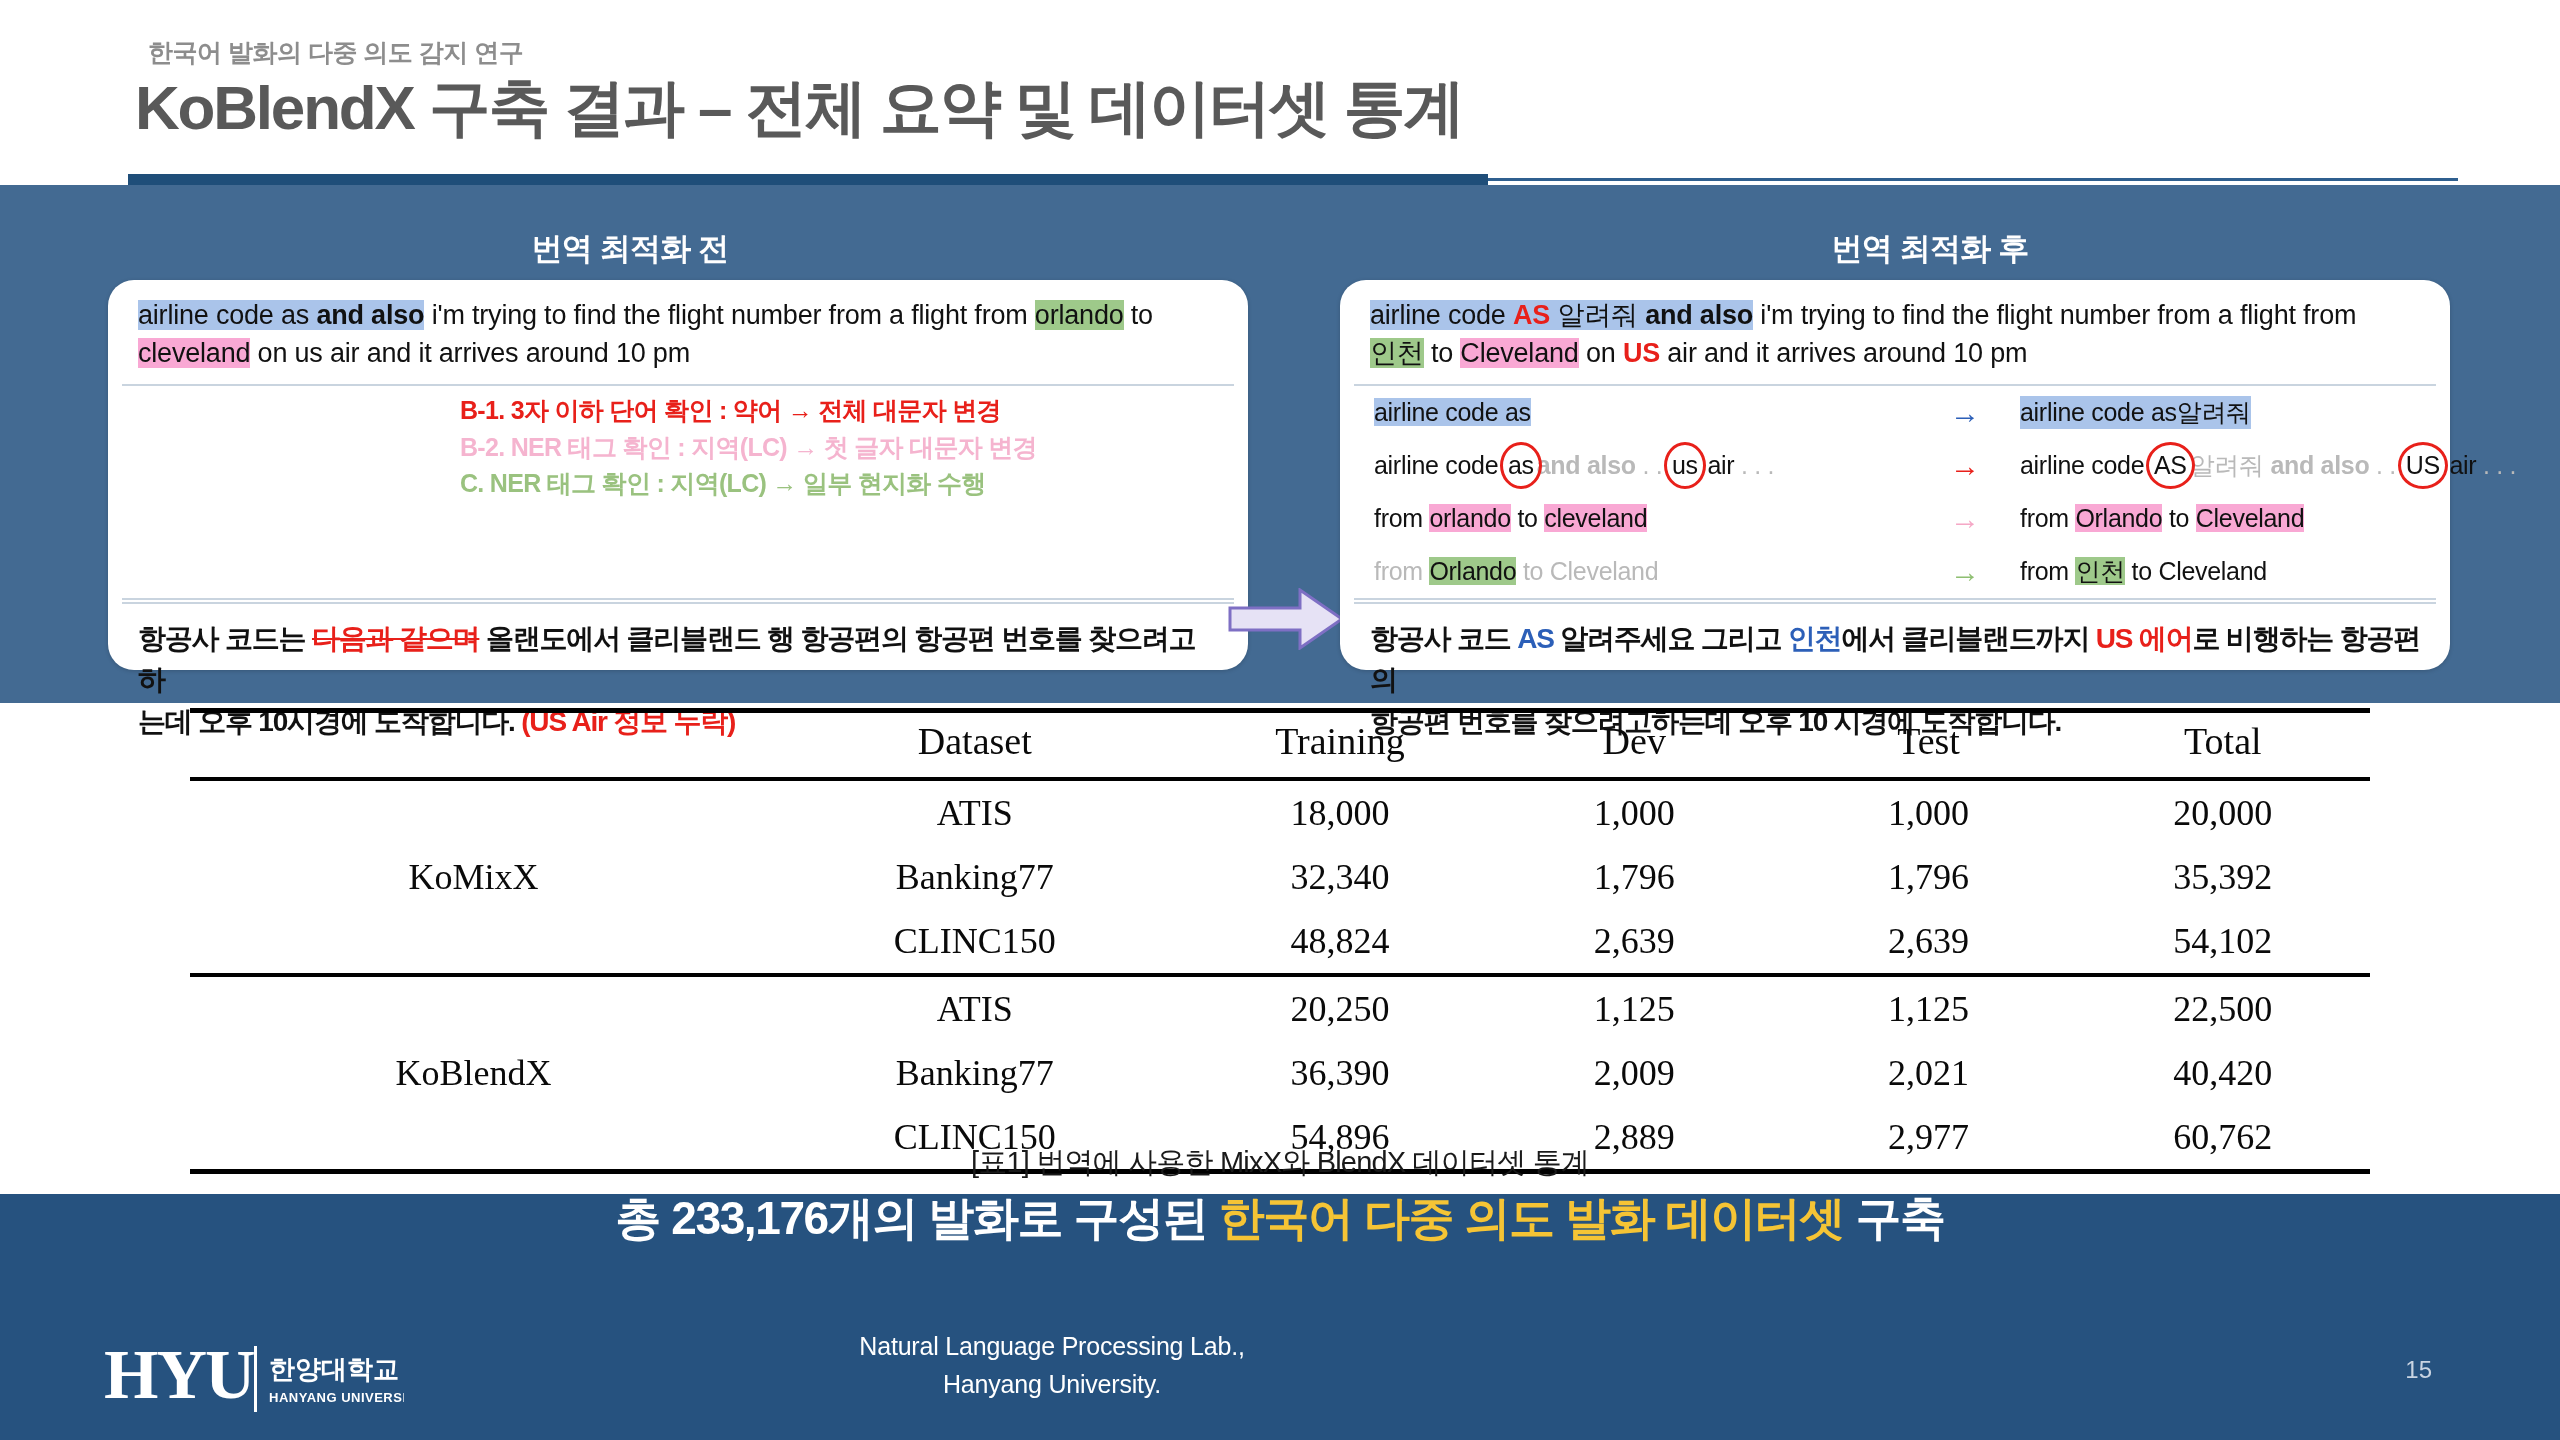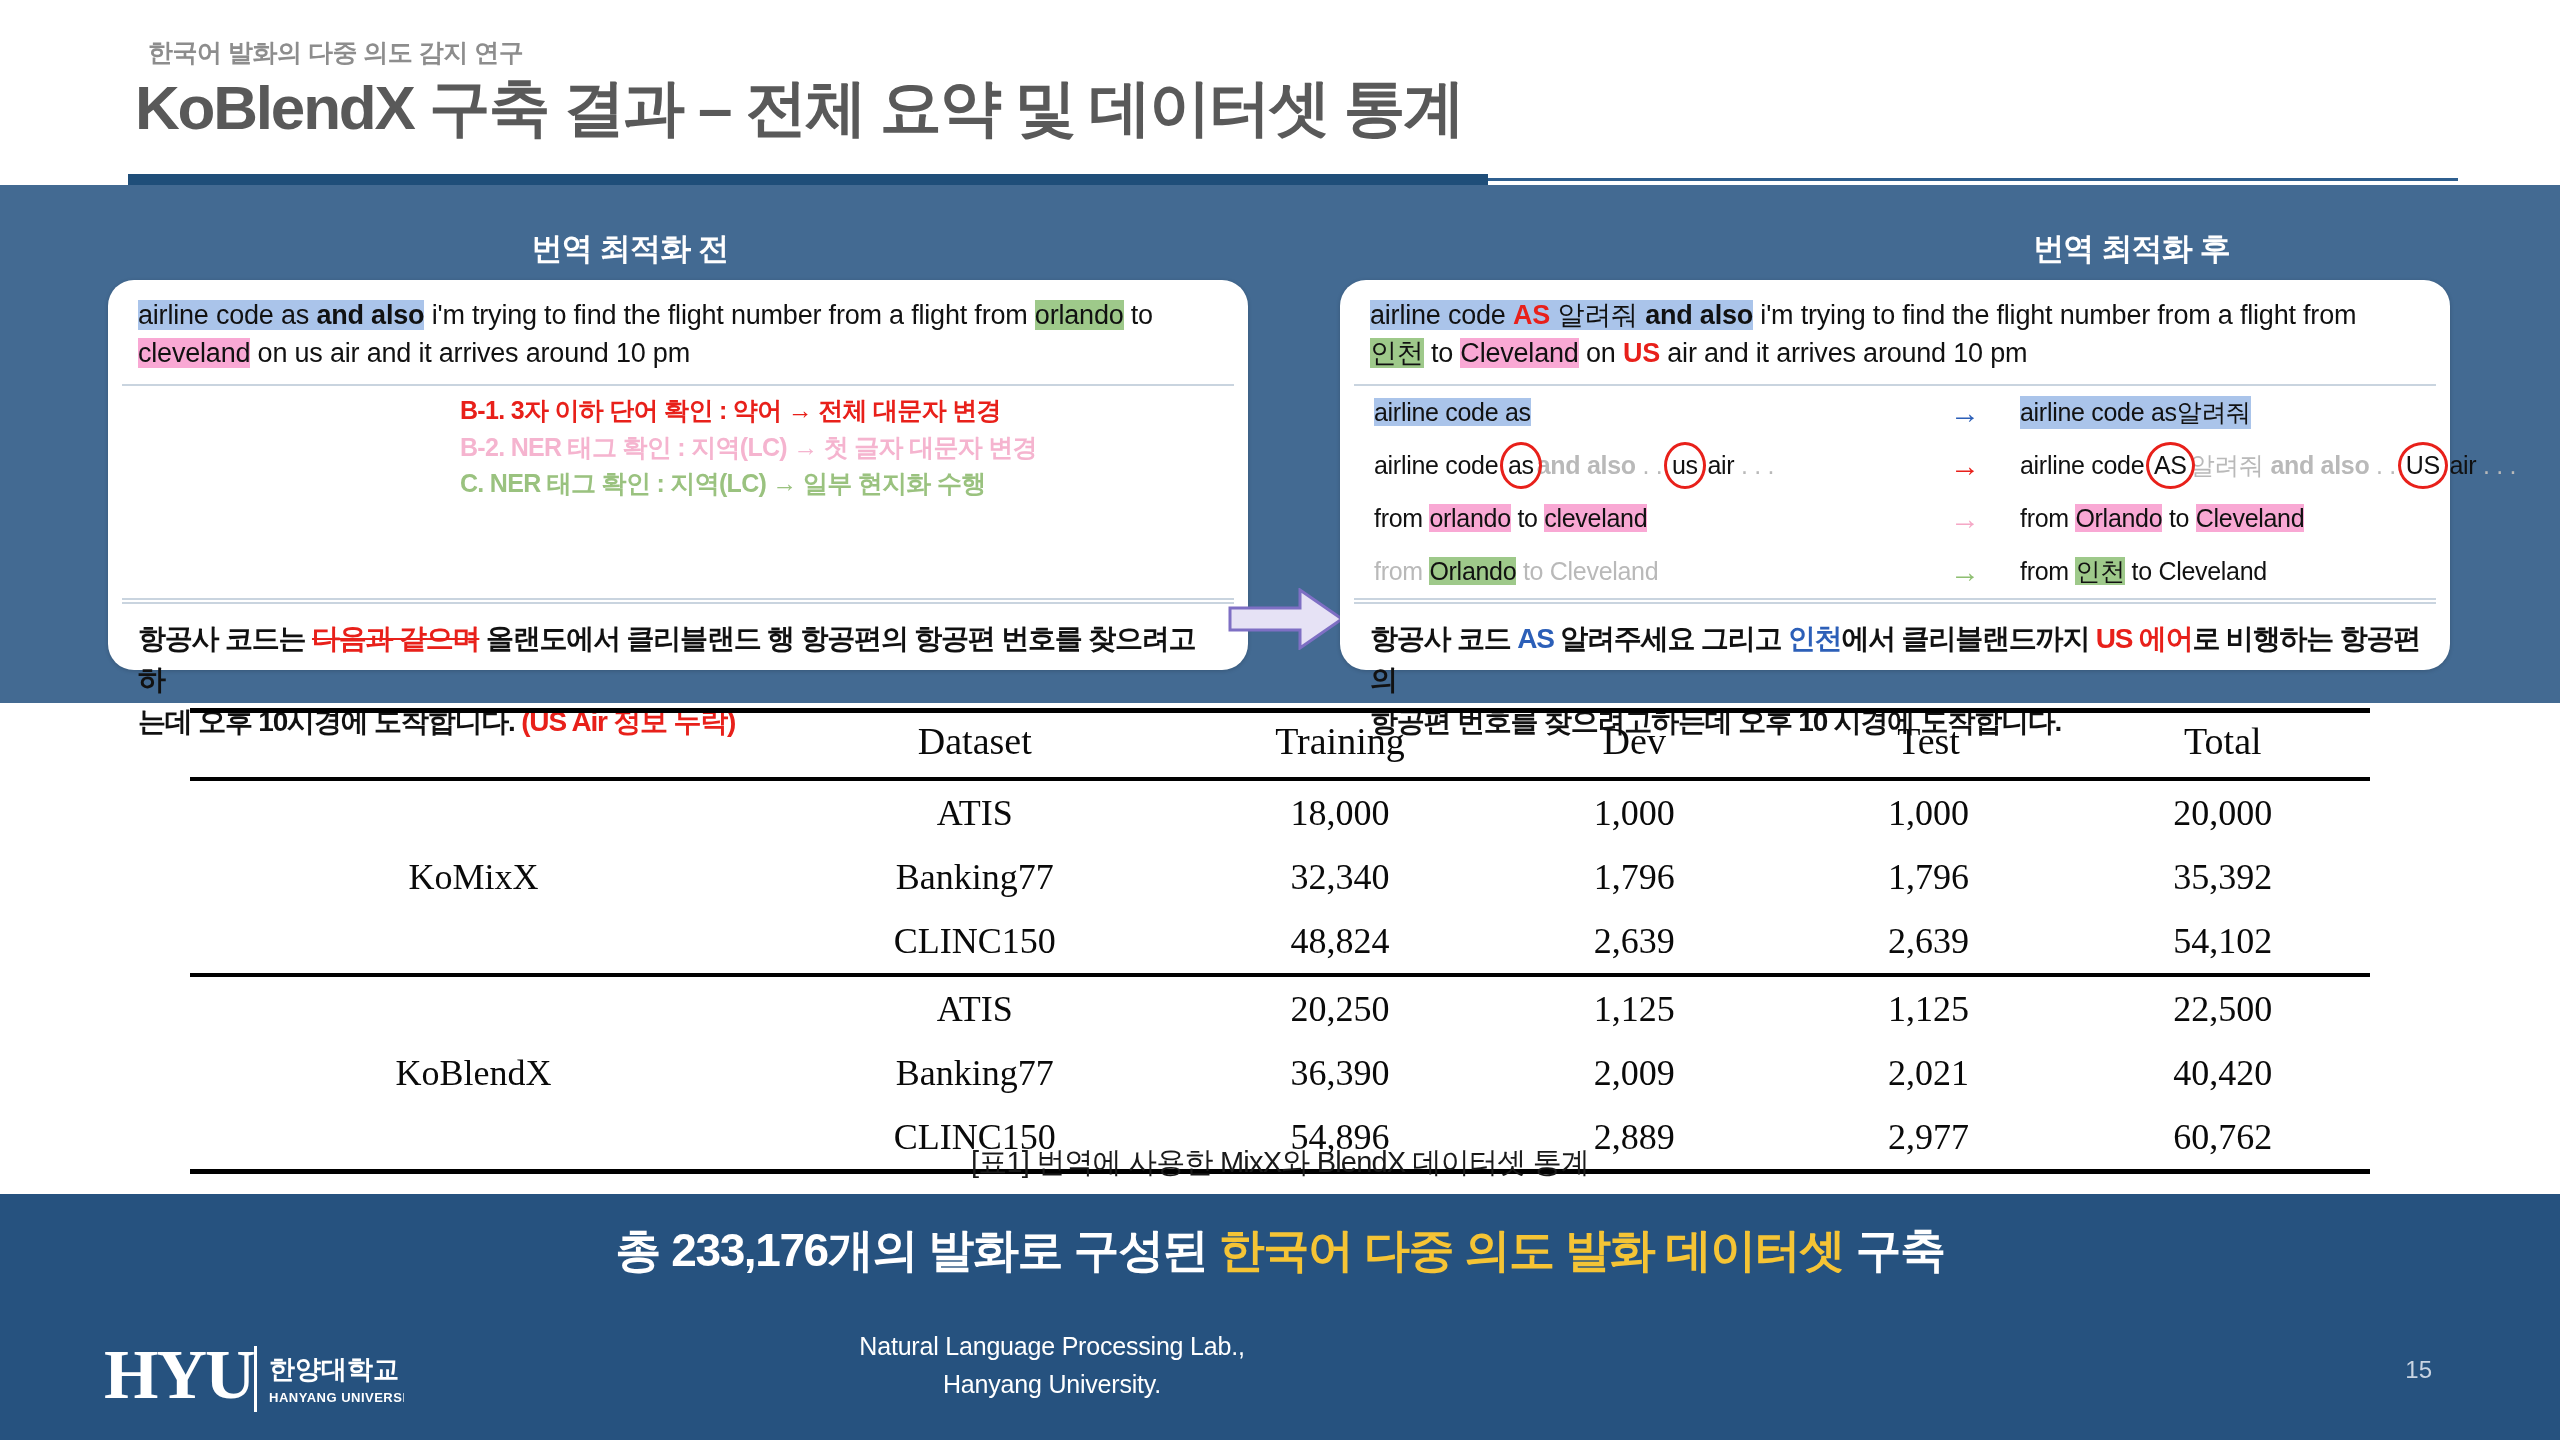--- a/index.html
+++ b/index.html
@@ -34,21 +34,21 @@
   
   .band {
     position: absolute; left: 0; top: 177px; width: 2560px; height: 518px;
     background: #436a92;
   }
   .band-col-title {
     position: absolute; font-size: 31px; font-weight: 700; color: #ffffff;
     letter-spacing: -0.8px; text-align: center;
   }
   .band-col-title.left  { left: 330px; top: 220px; width: 600px; }
-  .band-col-title.right { left: 1630px; top: 220px; width: 600px; text-align: right; }
+  .band-col-title.right { left: 1630px; top: 220px; width: 600px; }
 
   
   .card {
     position: absolute; background: #ffffff; border-radius: 26px;
     box-shadow: 0 1px 4px rgba(0,0,0,0.18);
   }
   .card.left  { left: 108px;  top: 272px; width: 1140px; height: 390px; }
   .card.right { left: 1340px; top: 272px; width: 1110px; height: 390px; }
 
   .card-top {
@@ -143,21 +143,21 @@
     position: absolute; left: 0; top: 1135px; width: 2560px; text-align: center;
     font-size: 29px; color: #1a1a1a; letter-spacing: -0.8px;
   }
 
   
   .footer {
     position: absolute; left: 0; top: 1186px; width: 2560px; height: 254px;
     background: #26527f;
   }
   .footer-headline {
-    position: absolute; left: 0; top: 1212px; width: 2560px; text-align: center;
+    position: absolute; left: 0; top: 1180px; width: 2560px; text-align: center;
     font-size: 46px; color: #ffffff; font-weight: 600; letter-spacing: -1.4px;
   }
   .hl-yellow { color: #f5c435; font-weight: 800; }
 
   .logo {
     position: absolute; left: 104px; top: 1328px; width: 300px; height: 86px;
   }
   .lab {
     position: absolute; left: 0; top: 1320px; width: 2104px; text-align: center;
     font-size: 25px; color: #ffffff; line-height: 1.5; letter-spacing: -0.2px;

